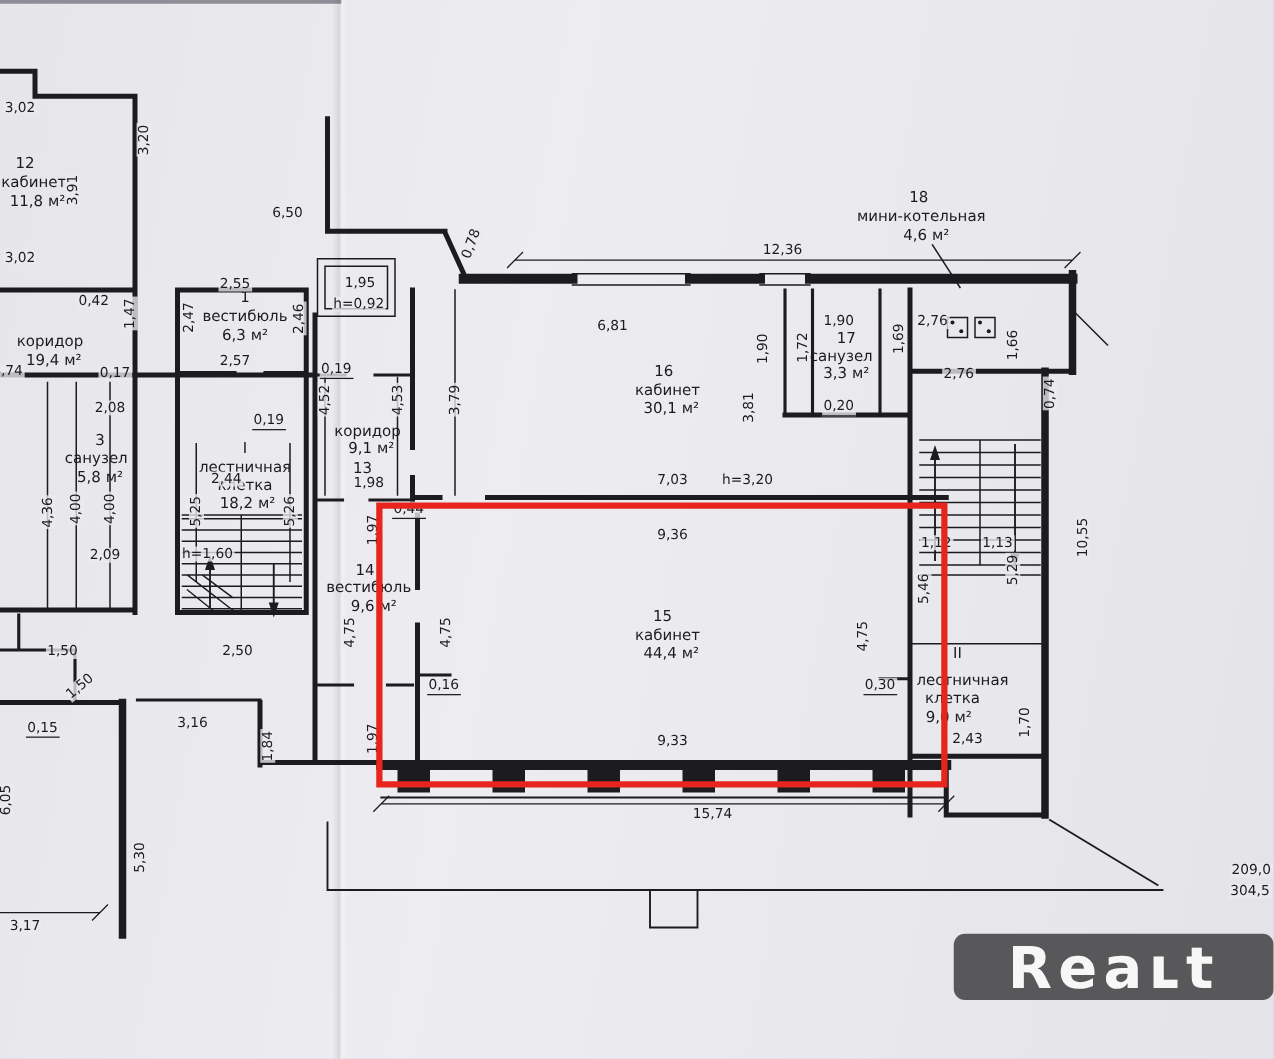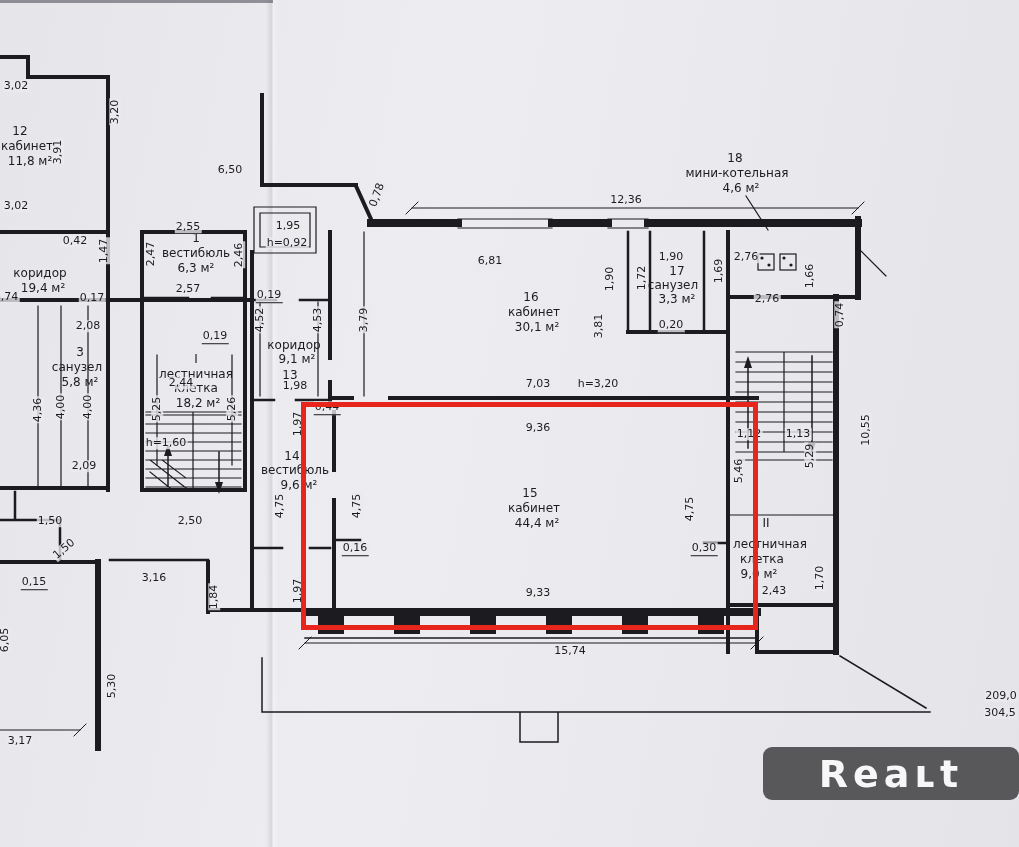--- a/index.html
+++ b/index.html
@@ -14,21 +14,21 @@
   .labels{position:absolute;left:0;top:0;width:100%;height:100%;}
   .lbl{position:absolute;font-size:11px;line-height:1.05;white-space:nowrap;
        background:rgba(234,233,237,.78);padding:0 1px;}
   .lbl.room{font-size:12px;background:transparent;}
   .lbl.note{font-size:11px;}
   .lbl.u{border-bottom:1.3px solid #1c1c20;padding-bottom:1px;}
   .hl{position:absolute;left:301px;top:402px;width:457px;height:228px;
       box-sizing:border-box;border:5px solid #e8251d;pointer-events:none;}
   .watermark{position:absolute;left:763px;top:747px;width:256px;height:53px;
       background:#58585b;border-radius:9px;display:flex;align-items:center;justify-content:center;}
-  .watermark span{color:#f7f7f7;font-size:38px;font-weight:700;letter-spacing:5px;line-height:1;}
+  .watermark span{color:#f7f7f7;font-size:46px;font-weight:700;letter-spacing:5px;line-height:1;}
   .topedge{position:absolute;left:0;top:0;width:273px;height:3px;background:rgba(70,70,80,.55);}
 </style>
 </head>
 <body>
 
 <div class="stage">
 
   <div class="crease" style="left:266px"></div>
   <div class="topedge"></div>
 
@@ -150,21 +150,21 @@
       <div class="lbl" style="left: 16px; top: 206px; transform: translate(-50%, -50%);">3,02</div>
       <div class="lbl" style="left: 54px; top: 241px; transform: translate(-50%, -50%); margin-left: 21px;">0,42</div>
       <div class="lbl" style="left: 151px; top: 254px; transform: translate(-50%, -50%) rotate(-90deg);">2,47</div>
       <div class="lbl" style="left: 104px; top: 251px; transform: translate(-50%, -50%) rotate(-90deg);">1,47</div>
       <div class="lbl" style="left: 6px; top: 297px; transform: translate(-50%, -50%);">4,74</div>
       <div class="lbl" style="left: 92px; top: 298px; transform: translate(-50%, -50%);">0,17</div>
       <div class="lbl" style="left: 88px; top: 326px; transform: translate(-50%, -50%);">2,08</div>
       <div class="lbl" style="left: 38px; top: 410px; transform: translate(-50%, -50%) rotate(-90deg);">4,36</div>
       <div class="lbl" style="left: 61px; top: 407px; transform: translate(-50%, -50%) rotate(-90deg);">4,00</div>
       <div class="lbl" style="left: 88px; top: 407px; transform: translate(-50%, -50%) rotate(-90deg);">4,00</div>
-      <div class="lbl" style="left: 84px; top: 466px; transform: translate(-50%, -50%); text-align: right;">2,09</div>
+      <div class="lbl" style="left: 84px; top: 444px; transform: translate(-50%, -50%); text-align: right;">2,09</div>
       <div class="lbl" style="left: 188px; top: 227px; transform: translate(-50%, -50%);">2,55</div>
       <div class="lbl" style="left: 188px; top: 289px; transform: translate(-50%, -50%);">2,57</div>
       <div class="lbl" style="left: 239px; top: 255px; transform: translate(-50%, -50%) rotate(-90deg);">2,46</div>
       <div class="lbl" style="left: 230px; top: 170px; transform: translate(-50%, -50%);">6,50</div>
       <div class="lbl" style="left: 181px; top: 337px; transform: translate(-50%, -50%); margin-top: 46px;">2,44</div>
       <div class="lbl u" style="left: 215px; top: 337px; transform: translate(-50%, -50%);">0,19</div>
       <div class="lbl" style="left: 157px; top: 409px; transform: translate(-50%, -50%) rotate(-90deg);">5,25</div>
       <div class="lbl" style="left: 232px; top: 409px; transform: translate(-50%, -50%) rotate(-90deg);">5,26</div>
       <div class="lbl" style="left: 190px; top: 521px; transform: translate(-50%, -50%);">2,50</div>
       <div class="lbl u" style="left: 269px; top: 296px; transform: translate(-50%, -50%);">0,19</div>

